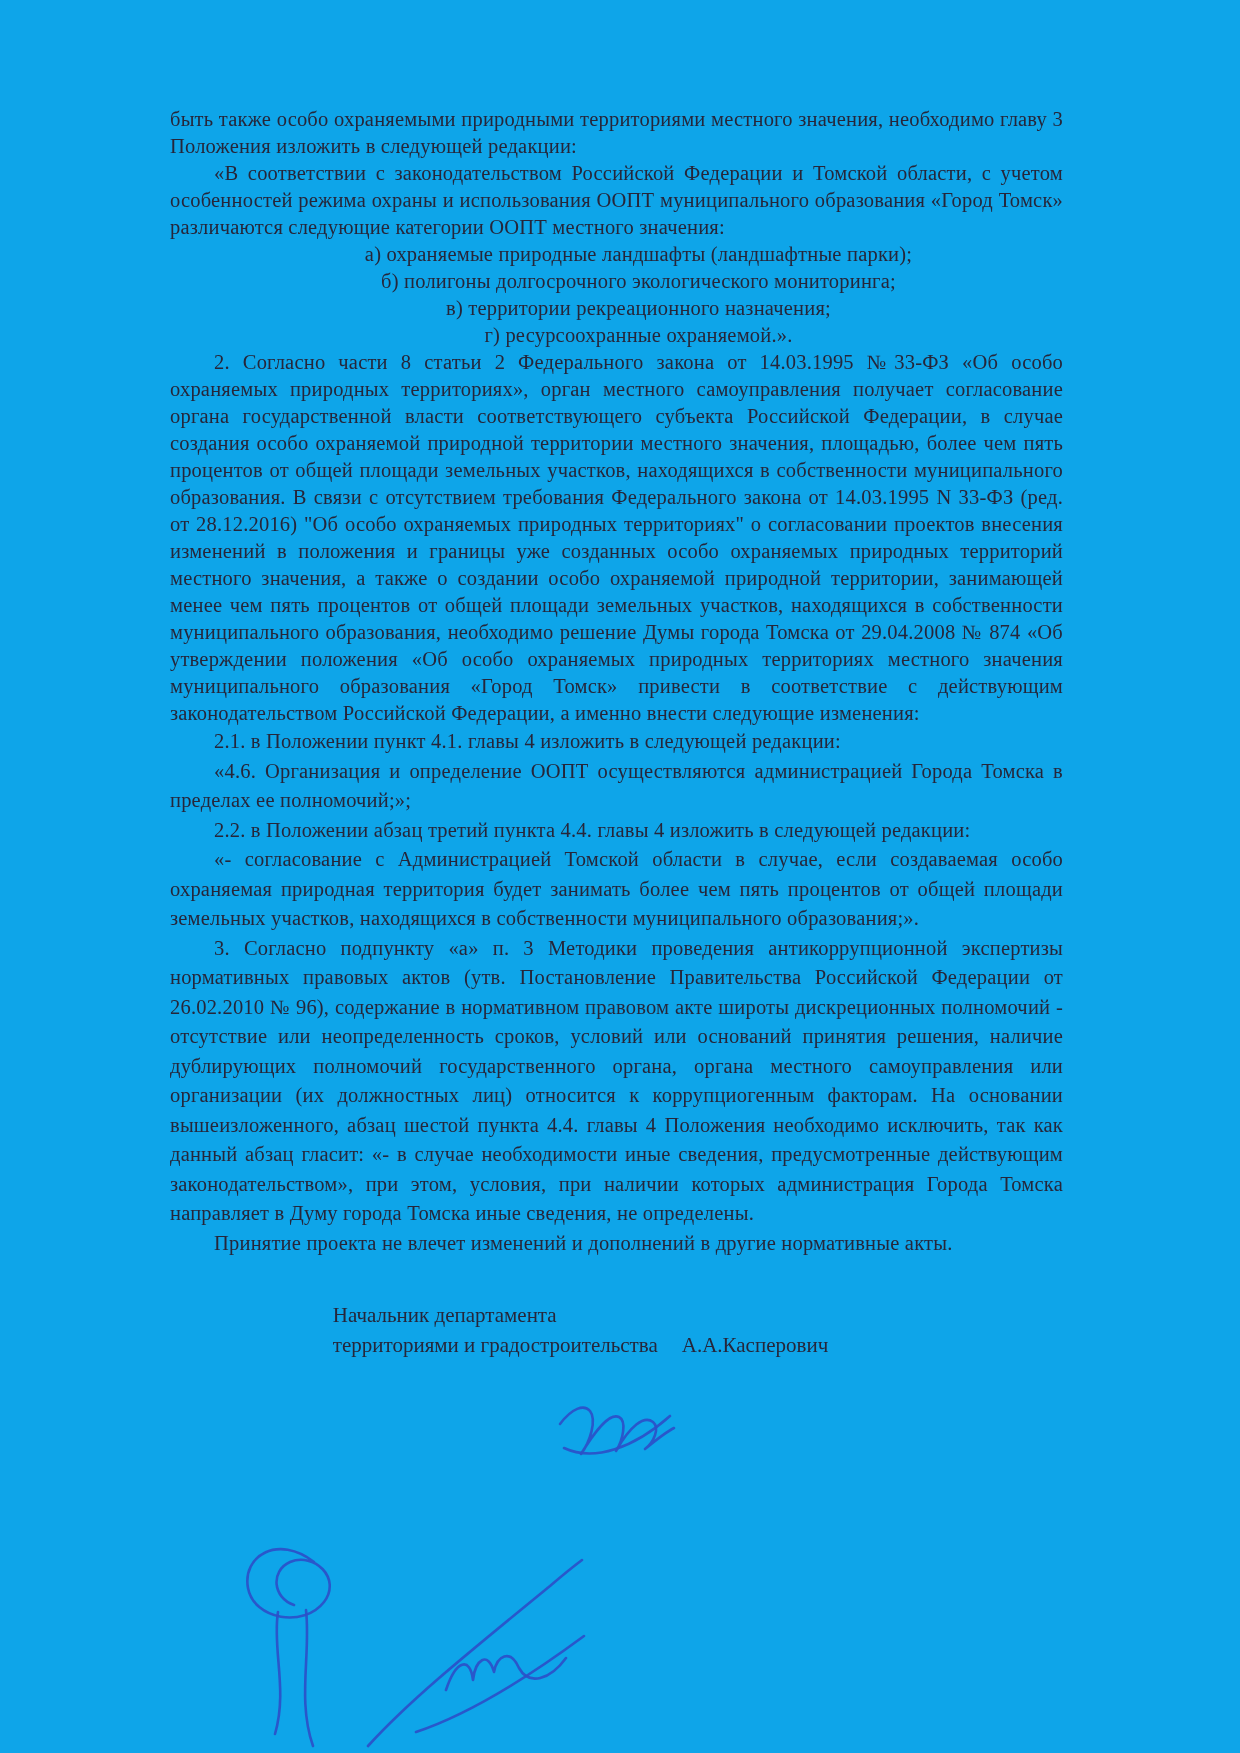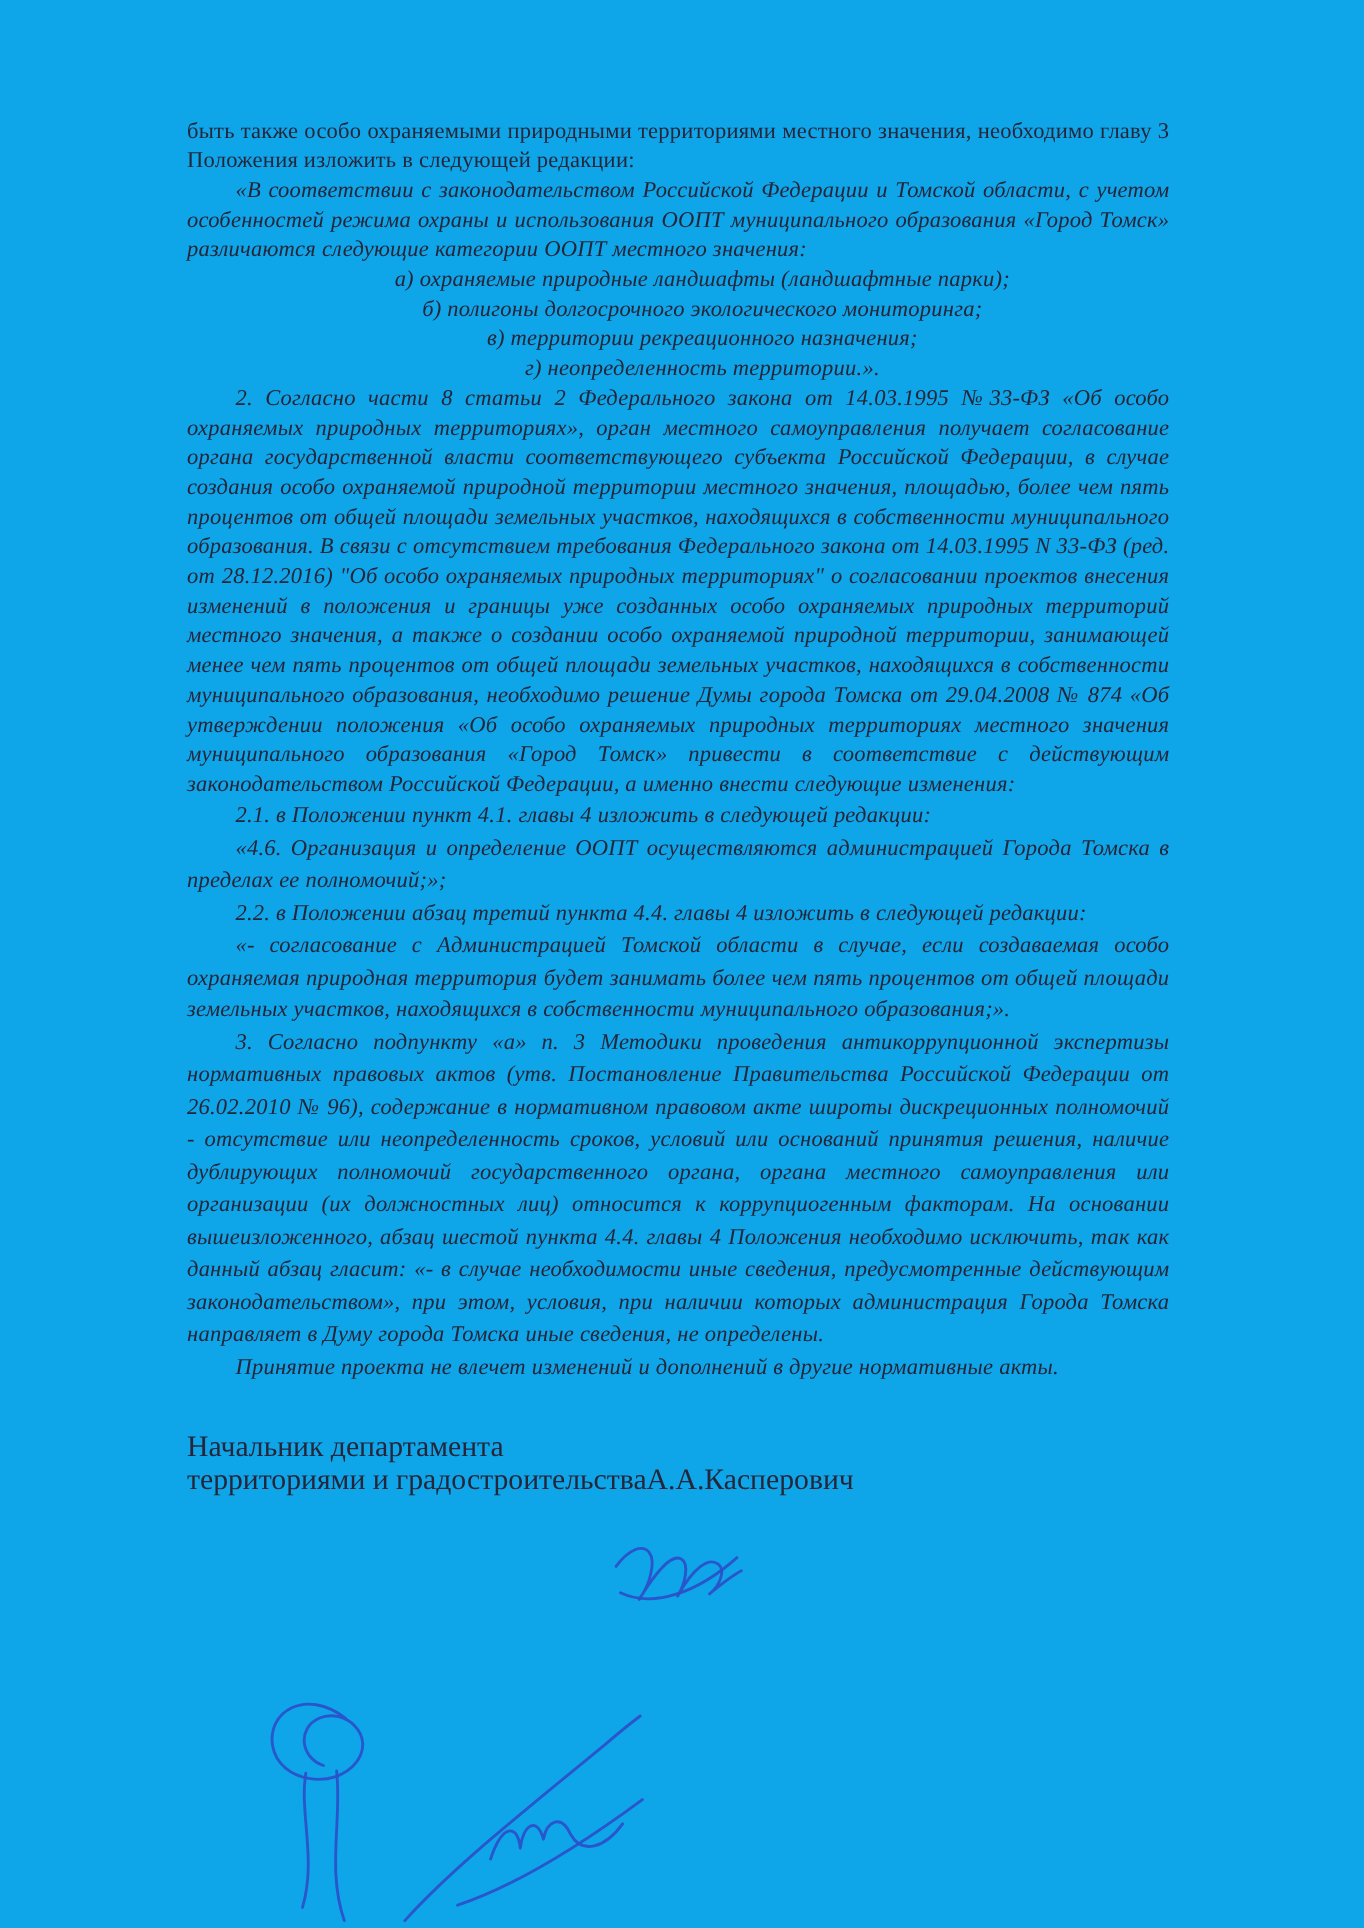--- a/index.html
+++ b/index.html
@@ -19,32 +19,33 @@
     position: absolute;
     left: 170px; top: 106px;
     width: 893px;
   }
   .para {
     font-size: 20.5px;
     line-height: 27px;
     text-align: justify;
     letter-spacing: 0.2px;
   }
-  .indent { text-indent: 44px; font-style: italic; }
+  .indent { text-indent: 44px; }
   .list-item { text-align: center; }
   .wide { line-height: 29.5px; }
   .bold { font-weight: bold; }
   .sig-block {
     display: flex;
-    justify-content: flex-start;
+    justify-content: center;
     align-items: flex-end;
     margin-top: 42px;
     padding-right: 72px;
-    font-size: 27px;
+    font-size: 21px;
     line-height: 30px;
+    gap: 24px;
   }
   .sig-left { text-align: left; }
   .sig-name { white-space: nowrap; }
   .ink {
     position: absolute;
     pointer-events: none;
   }
   .ink path {
     fill: none;
     stroke: #2b50c8;
@@ -58,21 +59,21 @@
 <body>
 
 <div class="page">
 
   <div class="content">
     <p class="para">быть также особо охраняемыми природными территориями местного значения, необходимо главу 3 Положения изложить в следующей редакции:</p>
     <p class="para indent">«В соответствии с законодательством Российской Федерации и Томской области, с учетом особенностей режима охраны и использования ООПТ муниципального образования «Город Томск» различаются следующие категории ООПТ местного значения:</p>
     <p class="para indent list-item">а) охраняемые природные ландшафты (ландшафтные парки);</p>
     <p class="para indent list-item">б) полигоны долгосрочного экологического мониторинга;</p>
     <p class="para indent list-item">в) территории рекреационного назначения;</p>
-    <p class="para indent list-item">г) неопределенность территории.».</p>
+    <p class="para indent list-item">г) ресурсоохранные охраняемой.».</p>
     <p class="para indent">2. Согласно части 8 статьи 2 Федерального закона от 14.03.1995 №33-ФЗ «Об особо охраняемых природных территориях», орган местного самоуправления получает согласование органа государственной власти соответствующего субъекта Российской Федерации, в случае создания особо охраняемой природной территории местного значения, площадью, более чем пять процентов от общей площади земельных участков, находящихся в собственности муниципального образования. В связи с отсутствием требования Федерального закона от 14.03.1995 N 33-ФЗ (ред. от 28.12.2016) "Об особо охраняемых природных территориях" о согласовании проектов внесения изменений в положения и границы уже созданных особо охраняемых природных территорий местного значения, а также о создании особо охраняемой природной территории, занимающей менее чем пять процентов от общей площади земельных участков, находящихся в собственности муниципального образования, необходимо решение Думы города Томска от 29.04.2008 № 874 «Об утверждении положения «Об особо охраняемых природных территориях местного значения муниципального образования «Город Томск» привести в соответствие с действующим законодательством Российской Федерации, а именно внести следующие изменения:</p>
     <p class="para indent wide">2.1. в Положении пункт 4.1. главы 4 изложить в следующей редакции:</p>
     <p class="para indent wide">«4.6. Организация и определение ООПТ осуществляются администрацией Города Томска в пределах ее полномочий;»;</p>
     <p class="para indent wide">2.2. в Положении абзац третий пункта 4.4. главы 4 изложить в следующей редакции:</p>
     <p class="para indent wide">«- согласование с Администрацией Томской области в случае, если создаваемая особо охраняемая природная территория будет занимать более чем пять процентов от общей площади земельных участков, находящихся в собственности муниципального образования;».</p>
     <p class="para indent wide">3. Согласно подпункту «а» п. 3 Методики проведения антикоррупционной экспертизы нормативных правовых актов (утв. Постановление Правительства Российской Федерации от 26.02.2010 № 96), содержание в нормативном правовом акте широты дискреционных полномочий - отсутствие или неопределенность сроков, условий или оснований принятия решения, наличие дублирующих полномочий государственного органа, органа местного самоуправления или организации (их должностных лиц) относится к коррупциогенным факторам. На основании вышеизложенного, абзац шестой пункта 4.4. главы 4 Положения необходимо исключить, так как данный абзац гласит: «- в случае необходимости иные сведения, предусмотренные действующим законодательством», при этом, условия, при наличии которых администрация Города Томска направляет в Думу города Томска иные сведения, не определены.</p>
     <p class="para indent wide">Принятие проекта не влечет изменений и дополнений в другие нормативные акты.</p>
 
     <div class="sig-block">
       <div class="sig-left">

